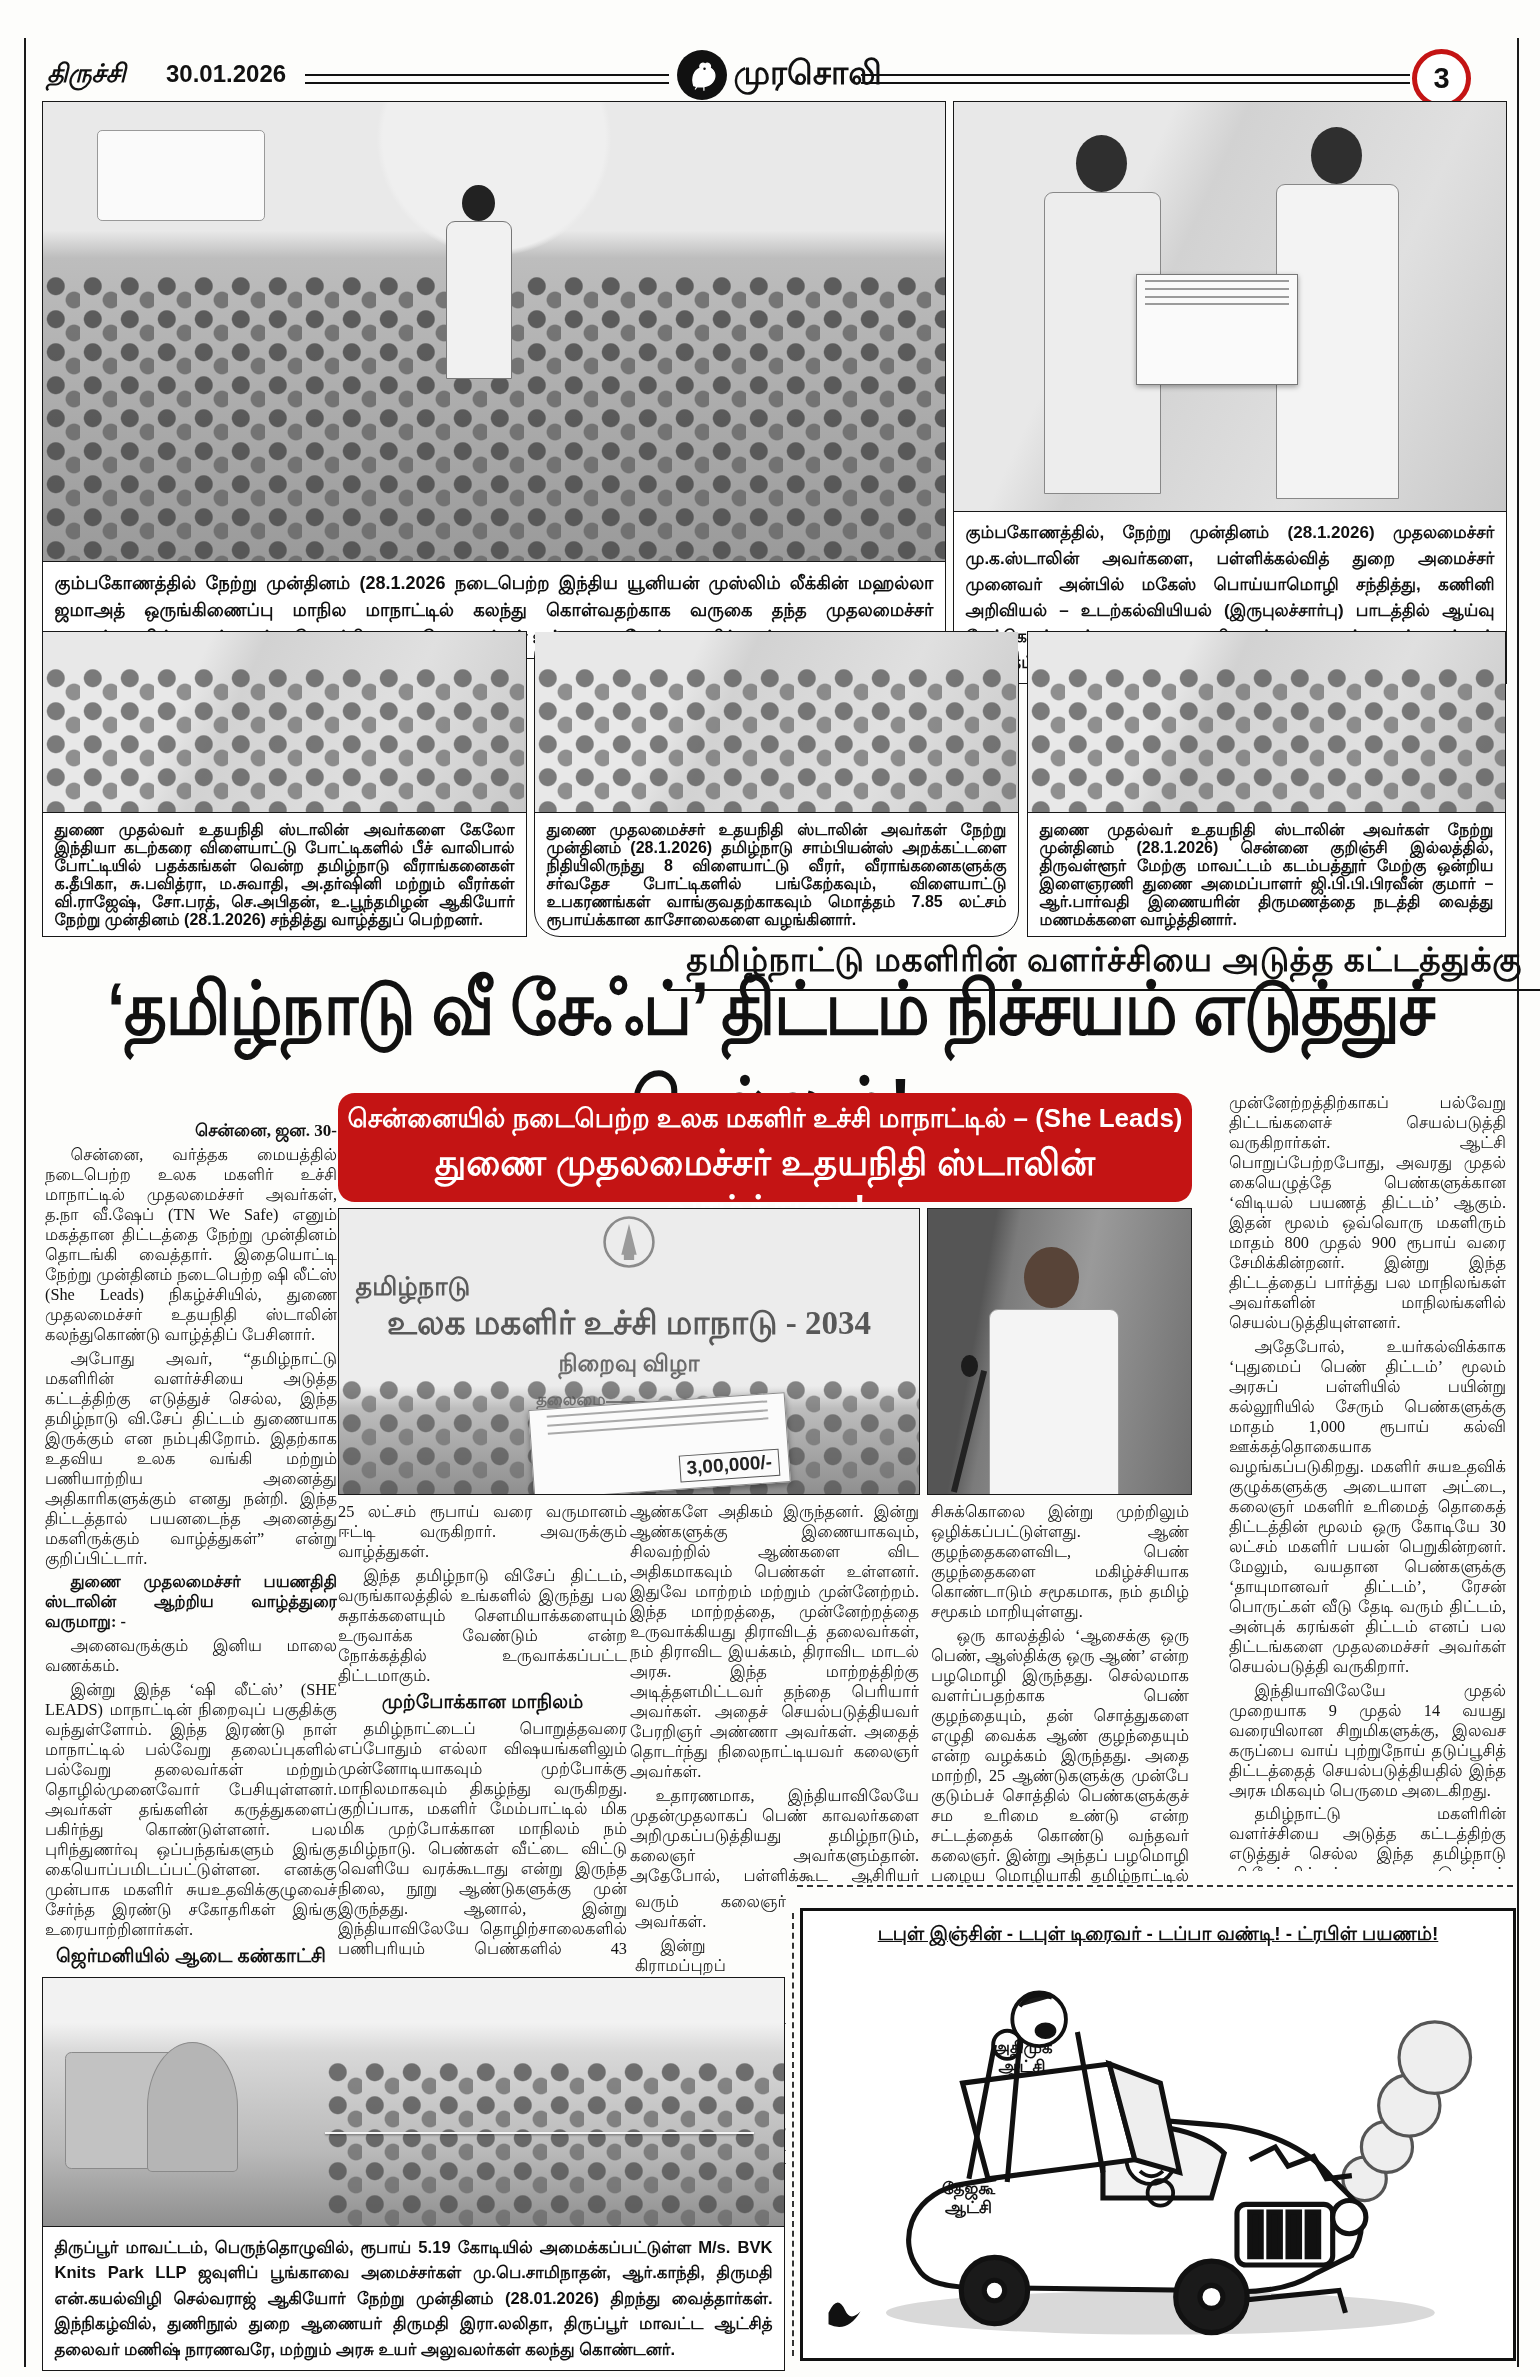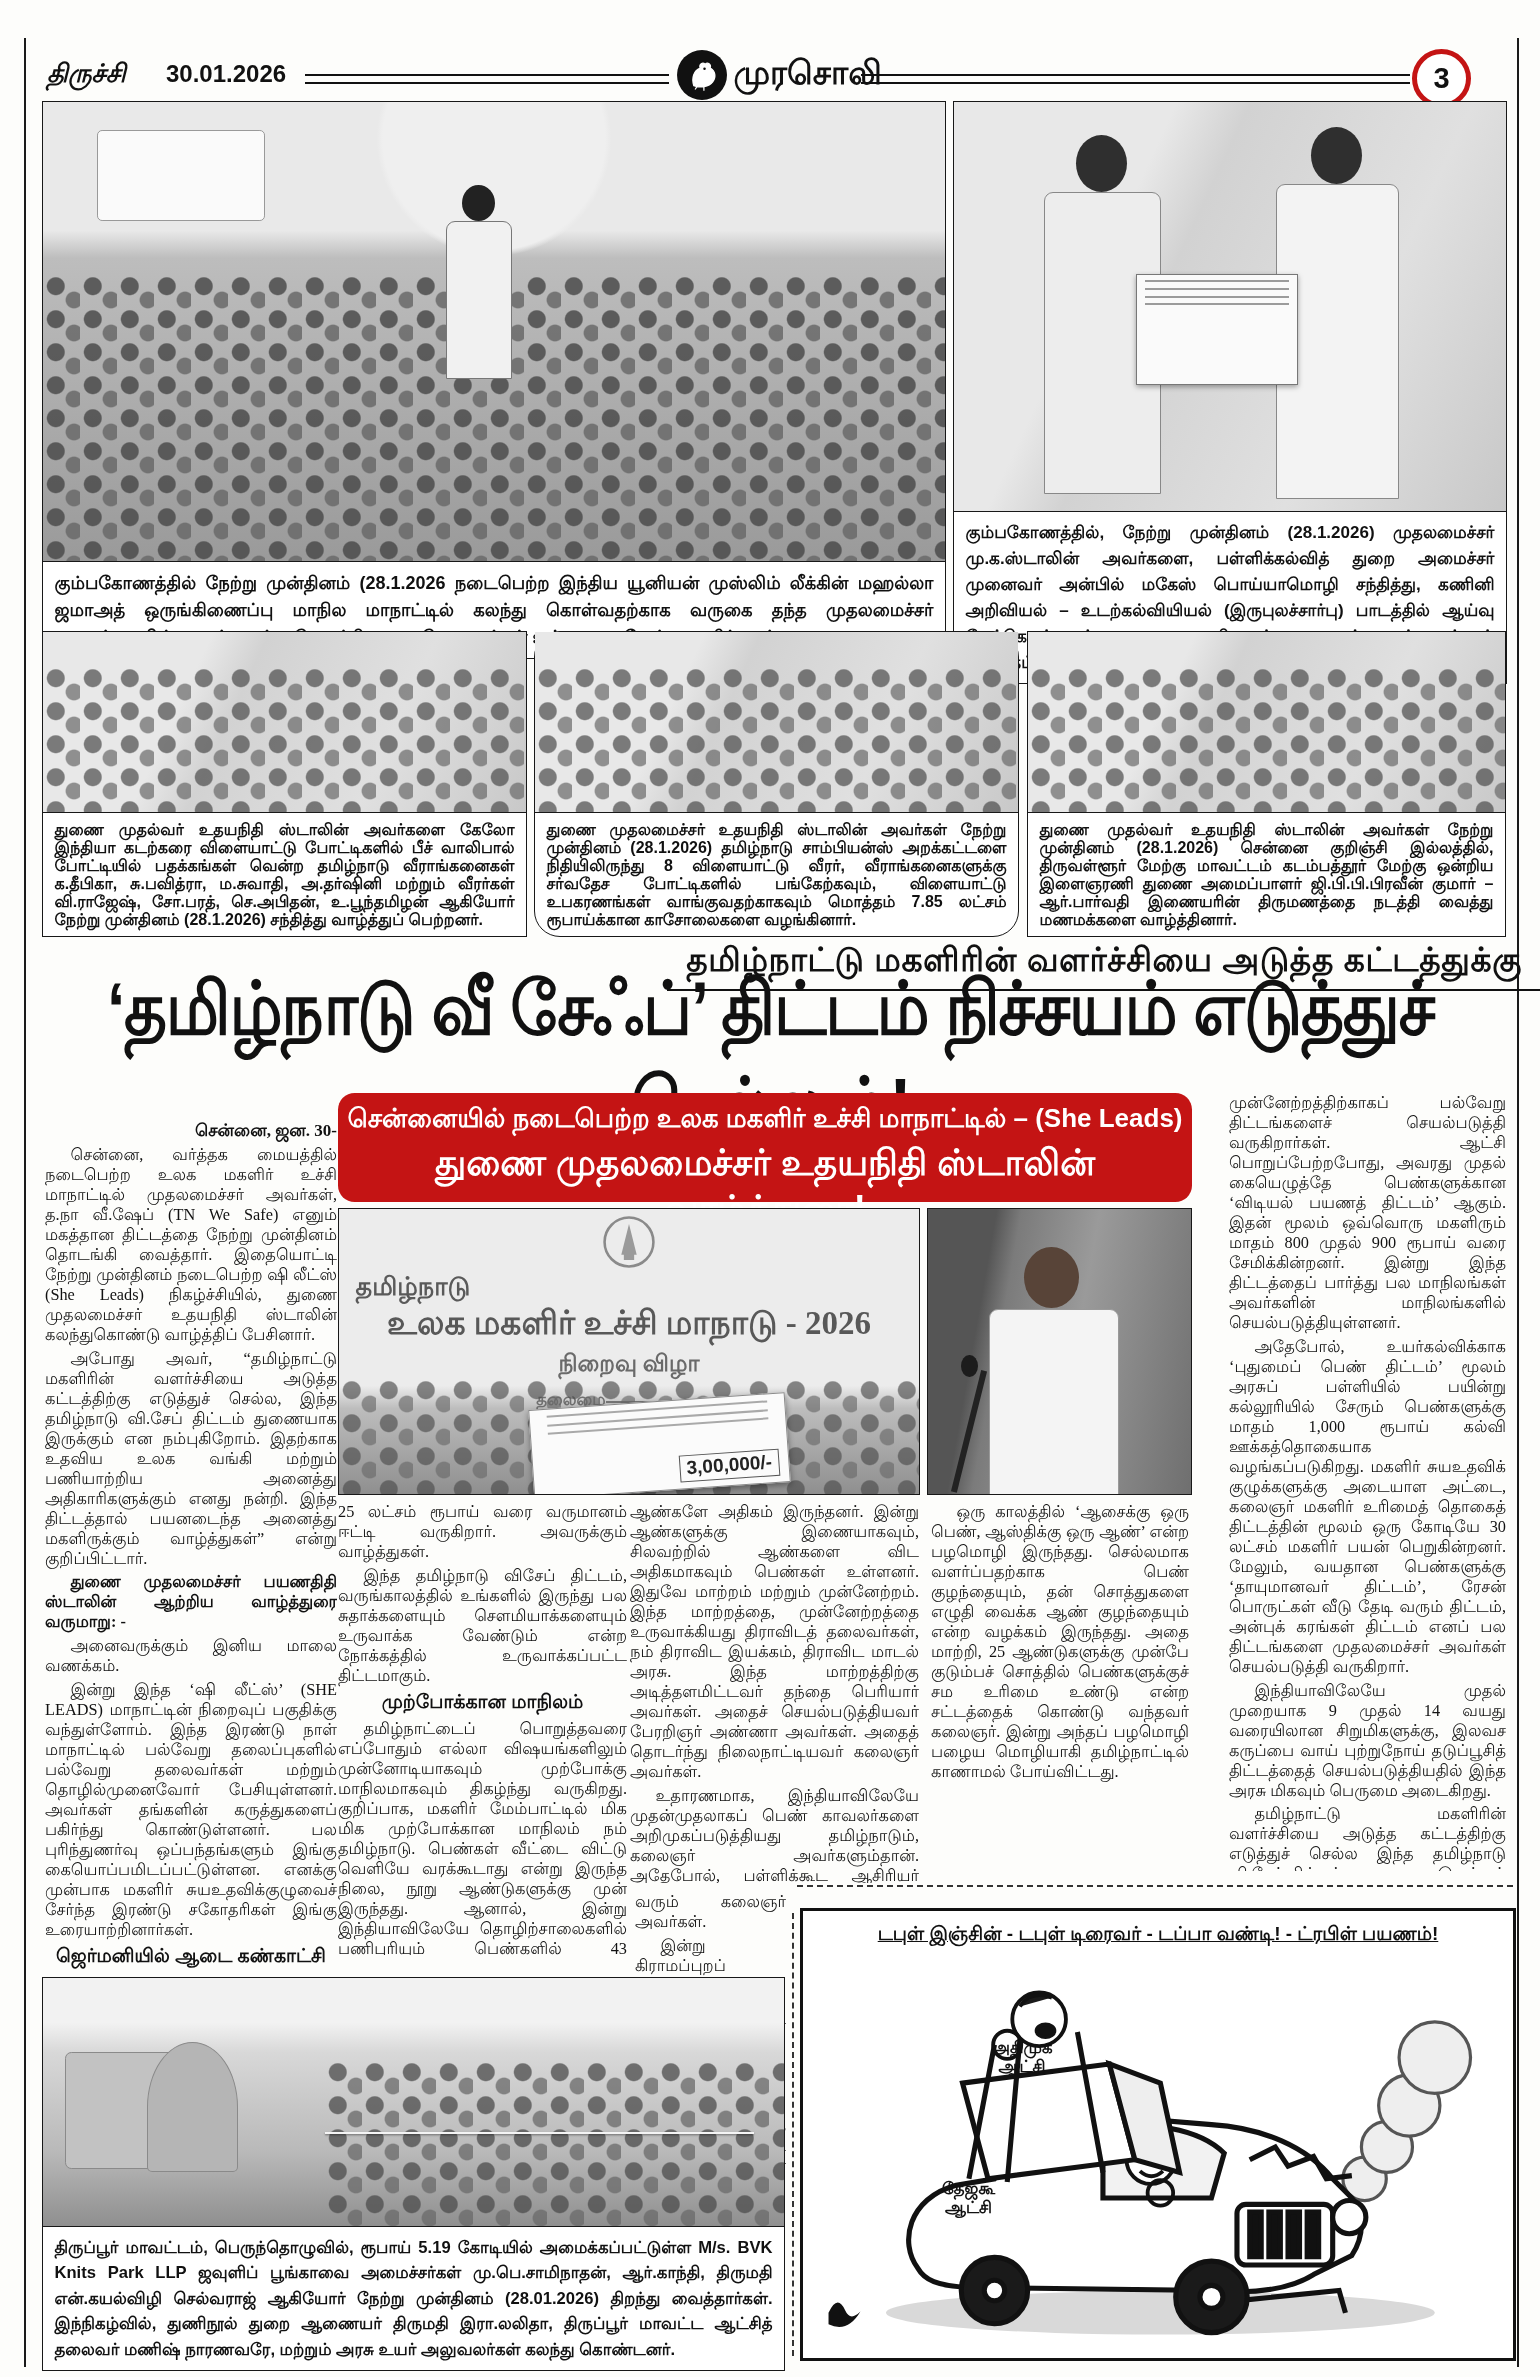--- a/index.html
+++ b/index.html
@@ -185,21 +185,21 @@
 
   <div class="pbox" style="left:338px;top:1208px;width:580px;">
     <div class="pimg stage" style="height:285px;">
       <div class="emblem">
         <svg width="54" height="54" viewBox="0 0 84 84">
           <circle cx="42" cy="42" r="38" fill="none" stroke="#8a8a8a" stroke-width="4"></circle>
           <path d="M42 14 L30 62 L54 62 Z M34 62 L50 62 L50 70 L34 70 Z" fill="#9a9a9a"></path>
         </svg>
       </div>
       <div class="region">தமிழ்நாடு</div>
-      <div class="banner">உலக மகளிர் உச்சி மாநாடு - 2026</div>
+      <div class="banner">உலக மகளிர் உச்சி மாநாடு - 2034</div>
       <div class="sub">நிறைவு விழா</div>
       <div class="lead">தலைமை</div>
       <div class="lead-arrow"></div>
       <div class="dots" style="height:40%;opacity:.65;"></div>
       <div class="cheque">
         <i></i>
           <i></i>
           <i></i>
         <div class="amt">3,00,000/-</div>
       </div>
@@ -226,20 +226,21 @@
       <p class="blk cont">ஆண்களே அதிகம் இருந்தனர். இன்று ஆண்களுக்கு இணையாகவும், சிலவற்றில் ஆண்களை விட அதிகமாகவும் பெண்கள் உள்ளனர். இதுவே மாற்றம் மற்றும் முன்னேற்றம். இந்த மாற்றத்தை, முன்னேற்றத்தை உருவாக்கியது திராவிடத் தலைவர்கள், நம் திராவிட இயக்கம், திராவிட மாடல் அரசு. இந்த மாற்றத்திற்கு அடித்தளமிட்டவர் தந்தை பெரியார் அவர்கள். அதைச் செயல்படுத்தியவர் பேரறிஞர் அண்ணா அவர்கள். அதைத் தொடர்ந்து நிலைநாட்டியவர் கலைஞர் அவர்கள்.</p>
       <p class="blk para">உதாரணமாக, இந்தியாவிலேயே முதன்முதலாகப் பெண் காவலர்களை அறிமுகப்படுத்தியது தமிழ்நாடும், கலைஞர் அவர்களும்தான். அதேபோல், பள்ளிக்கூட ஆசிரியர் பணிகளில் பெண்களை அதிக அளவில் நியமித்தவர் கலைஞர். தொடக்கப் பள்ளி ஆசிரியர்கள் முழுவதுமாக பெண்கள்தான் இருக்க வேண்டும் என்ற சட்டத்தைக் கொண்டு வந்து அதை செயல்படுத்திய</p>
     </div>
 
   <div class="col" style="left:635px;top:1892px;width:151px;height:461px;">
       <p class="blk cont">வரும் கலைஞர் அவர்கள்.</p>
       <p class="blk para">இன்று கிராமப்புறப் பொருளாதாரத்தின் முதுகெலும்பாக இருக்கும் மகளிர் சுயஉதவிக் குழுக்களை உருவாக்கியவரும், கலைஞர் அவர்கள்தான். அந்த வழியில் திராவிட மாடல் அரசு மகளிர் முன்னேற்றத் திட்டங்களைத் தொடர்ந்து செயல்படுத்தி வருகிறது.</p>
     </div>
 
   <div class="col" style="left:931px;top:1502px;width:258px;height:381px;">
+      <p class="blk cont">சிசுக்கொலை இன்று முற்றிலும் ஒழிக்கப்பட்டுள்ளது. ஆண் குழந்தைகளைவிட, பெண் குழந்தைகளை மகிழ்ச்சியாக கொண்டாடும் சமூகமாக, நம் தமிழ் சமூகம் மாறியுள்ளது.</p>
       <p class="blk para">ஒரு காலத்தில் ‘ஆசைக்கு ஒரு பெண், ஆஸ்திக்கு ஒரு ஆண்’ என்ற பழமொழி இருந்தது. செல்லமாக வளர்ப்பதற்காக பெண் குழந்தையும், தன் சொத்துகளை எழுதி வைக்க ஆண் குழந்தையும் என்ற வழக்கம் இருந்தது. அதை மாற்றி, 25 ஆண்டுகளுக்கு முன்பே குடும்பச் சொத்தில் பெண்களுக்குச் சம உரிமை உண்டு என்ற சட்டத்தைக் கொண்டு வந்தவர் கலைஞர். இன்று அந்தப் பழமொழி பழைய மொழியாகி தமிழ்நாட்டில் காணாமல் போய்விட்டது.</p>
     </div>
 
   <div class="col" style="left:1229px;top:1093px;width:277px;height:778px;">
       <p class="blk cont">முன்னேற்றத்திற்காகப் பல்வேறு திட்டங்களைச் செயல்படுத்தி வருகிறார்கள். ஆட்சி பொறுப்பேற்றபோது, அவரது முதல் கையெழுத்தே பெண்களுக்கான ‘விடியல் பயணத் திட்டம்’ ஆகும். இதன் மூலம் ஒவ்வொரு மகளிரும் மாதம் 800 முதல் 900 ரூபாய் வரை சேமிக்கின்றனர். இன்று இந்த திட்டத்தைப் பார்த்து பல மாநிலங்கள் அவர்களின் மாநிலங்களில் செயல்படுத்தியுள்ளனர்.</p>
       <p class="blk para">அதேபோல், உயர்கல்விக்காக ‘புதுமைப் பெண் திட்டம்’ மூலம் அரசுப் பள்ளியில் பயின்று கல்லூரியில் சேரும் பெண்களுக்கு மாதம் 1,000 ரூபாய் கல்வி ஊக்கத்தொகையாக வழங்கப்படுகிறது. மகளிர் சுயஉதவிக் குழுக்களுக்கு அடையாள அட்டை, கலைஞர் மகளிர் உரிமைத் தொகைத் திட்டத்தின் மூலம் ஒரு கோடியே 30 லட்சம் மகளிர் பயன் பெறுகின்றனர். மேலும், வயதான பெண்களுக்கு ‘தாயுமானவர் திட்டம்’, ரேசன் பொருட்கள் வீடு தேடி வரும் திட்டம், அன்புக் கரங்கள் திட்டம் எனப் பல திட்டங்களை முதலமைச்சர் அவர்கள் செயல்படுத்தி வருகிறார்.</p>
       <p class="blk para">இந்தியாவிலேயே முதல் முறையாக 9 முதல் 14 வயது வரையிலான சிறுமிகளுக்கு, இலவச கருப்பை வாய் புற்றுநோய் தடுப்பூசித் திட்டத்தைத் செயல்படுத்தியதில் இந்த அரசு மிகவும் பெருமை அடைகிறது.</p>
       <p class="blk para">தமிழ்நாட்டு மகளிரின் வளர்ச்சியை அடுத்த கட்டத்திற்கு எடுத்துச் செல்ல இந்த தமிழ்நாடு வி.சேப் திட்டம் துணையாக இருக்கும் என நம்புகிறோம். இதற்காக உதவிய உலக வங்கி மற்றும் பணியாற்றிய அனைத்து அதிகாரிகளுக்கும் எனது நன்றிகள். இந்த திட்டத்தால் பயனடைந்த அனைத்து மகளிருக்கும் வாழ்த்துகள். திராவிட மாடல் அரசும் முதலமைச்சரும் மகளிர் முன்னேற்றத்துக்காக துணையாக இருப்பார்கள். நீங்களும் அவருக்குத் துணையாக இருக்க வேண்டும் எனக் கேட்டுக் கொண்டு, இந்த வாய்ப்புக்கு நன்றி கூறி விடைபெறுகிறேன்.</p>
     </div>
 

